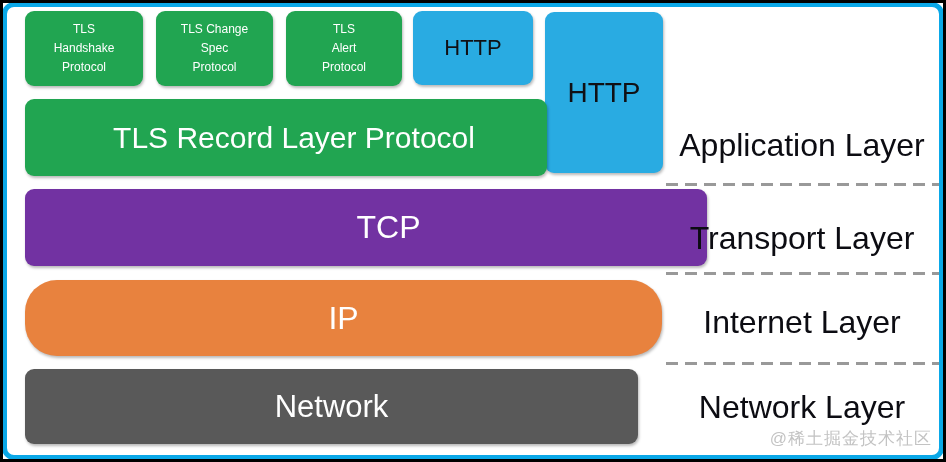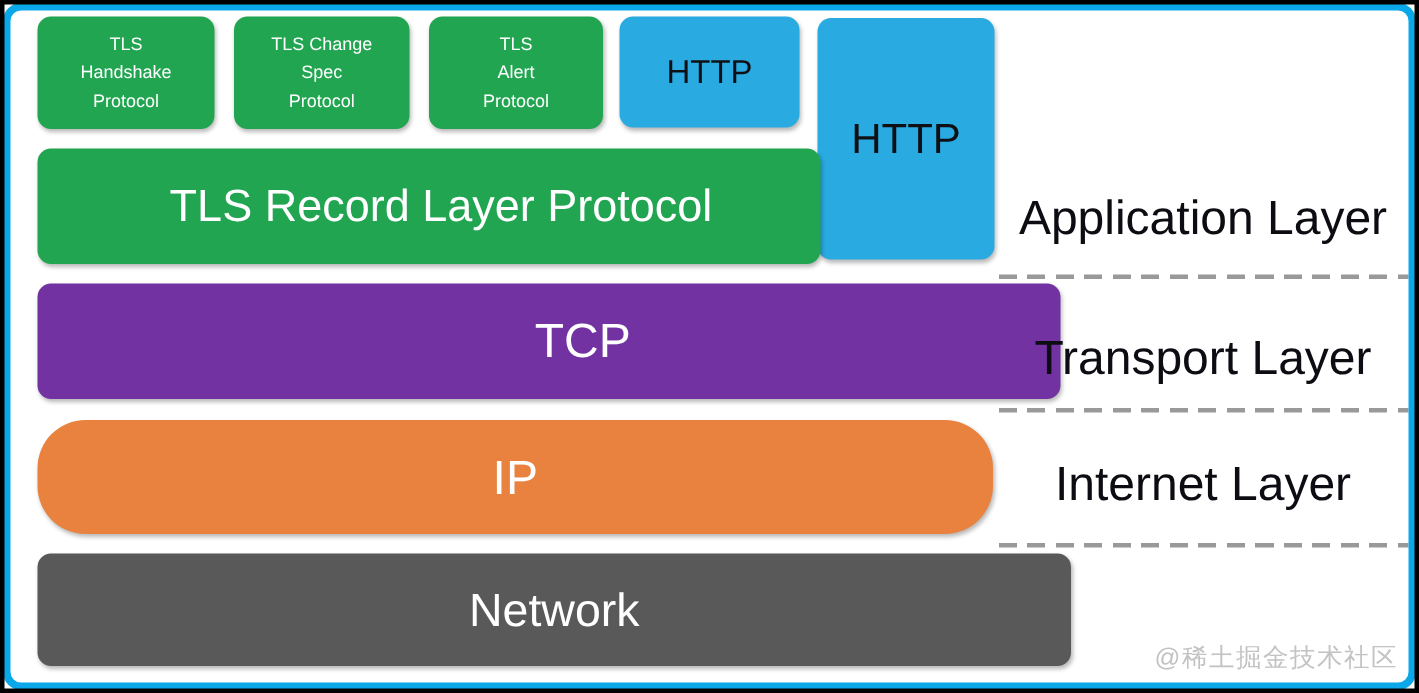--- a/index.html
+++ b/index.html
@@ -51,21 +51,21 @@
   .small-label { font-size: 12px; line-height: 19px; }
 
   .box-tls-handshake   { left: 25px;  top: 11px;  width: 118px; height: 75px; }
   .box-tls-change-spec { left: 156px; top: 11px;  width: 117px; height: 75px; }
   .box-tls-alert       { left: 286px; top: 11px;  width: 116px; height: 75px; }
   .box-http-small      { left: 413px; top: 11px;  width: 120px; height: 74px; font-size: 22px; }
   .box-http-tall       { left: 545px; top: 12px;  width: 118px; height: 161px; font-size: 28px; }
   .box-tls-record      { left: 25px;  top: 99px;  width: 506px; height: 77px; font-size: 30px; padding-left: 16px; }
   .box-tcp             { left: 25px;  top: 189px; width: 637px; height: 77px; font-size: 32px; }
   .box-ip              { left: 25px;  top: 280px; width: 637px; height: 76px; font-size: 32px; }
-  .box-network         { left: 25px;  top: 369px; width: 689px; height: 75px; font-size: 31px; }
+  .box-network         { left: 25px;  top: 369px; width: 613px; height: 75px; font-size: 31px; }
 
   .layer-label {
     position: absolute;
     left: 666px;
     width: 272px;
     height: 40px;
     line-height: 40px;
     text-align: center;
     font-size: 32px;
     color: #0c0c12;
@@ -126,20 +126,21 @@
   <div class="pbox orange box-ip">IP</div>
 
   <div class="pbox gray box-network">Network</div>
 
   <div class="layer-label label-application">Application Layer</div>
 
   <div class="layer-label label-transport">Transport Layer</div>
 
   <div class="layer-label label-internet">Internet Layer</div>
 
+  <div class="layer-label label-network">Network Layer</div>
 
   <div class="layer-divider divider-1"></div>
   <div class="layer-divider divider-2"></div>
   <div class="layer-divider divider-3"></div>
 
   <div class="watermark">@稀土掘金技术社区</div>
 
   <div class="blue-frame"></div>
   <div class="black-frame"></div>
 

